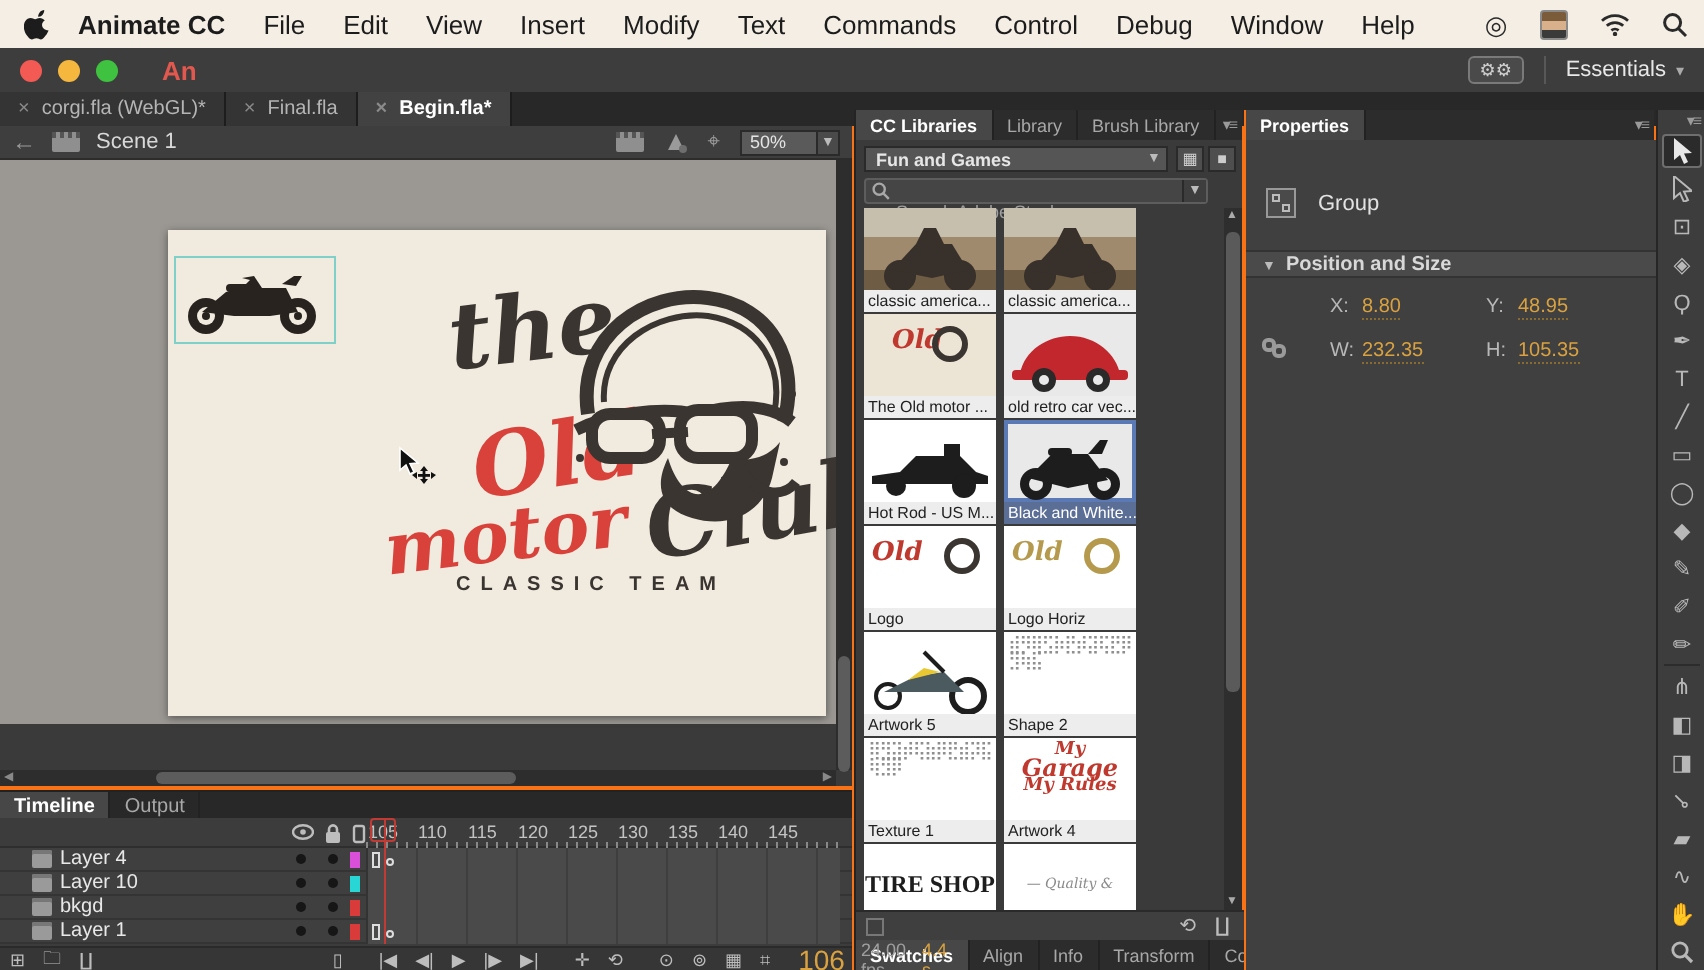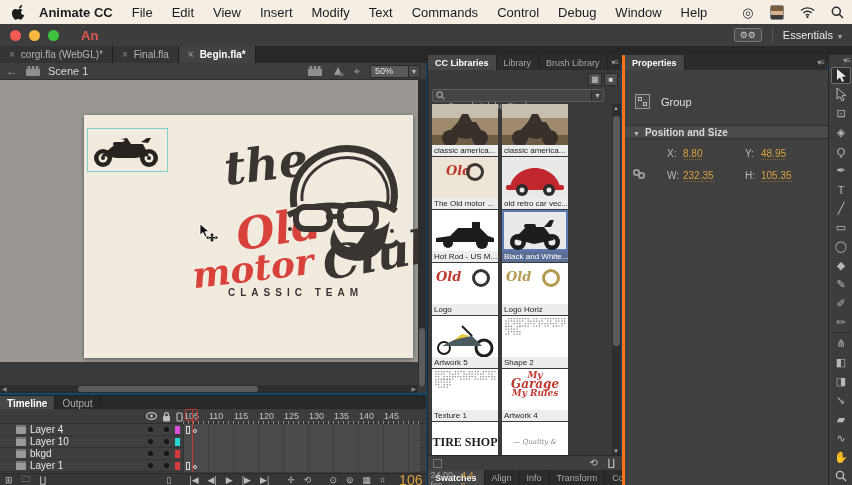--- a/index.html
+++ b/index.html
@@ -1,18 +1,18 @@
 <!DOCTYPE html>
 <html><head>
 <meta charset="utf-8">
 <style>
   * { margin:0; padding:0; box-sizing:border-box; }
   html,body { width:852px; height:485px; overflow:hidden; }
   body { font-family:"Liberation Sans", sans-serif; background:#333; }
-  #app { position:relative; width:852px; height:485px; background:#0c4a6e; }
+  #app { position:relative; width:852px; height:485px; background:#f97316; }
   .abs { position:absolute; }
 
   
   #menubar { left:0; top:0; width:852px; height:24px; background:#f4eee4; display:flex; align-items:center; padding:0 12px; gap:0; color:#1c1c1c; font-size:13px; }
   #menubar .apple { width:16px; margin-right:14px; display:flex; align-items:center; }
   #menubar .mitem { margin-right:19px; white-space:nowrap; }
   #menubar .mitem.bold { font-weight:bold; }
   #menubar .spacer { flex:1; }
   #menubar .ricon { margin-left:16px; display:flex; align-items:center; color:#2a2a2a; font-size:13px; }
   .avatar-ico { width:14px; height:15px; border-radius:2px; background:linear-gradient(180deg,#7a5b3a 0 36%, #d9b08c 36% 70%, #3a3a3a 70% 100%); border:1px solid #8a8a8a; }
@@ -99,21 +99,21 @@
   .mini-skull { position:absolute; right:8px; top:6px; width:18px; height:18px; border:3px solid #3b3531; border-radius:50%; }
   #lib-vscroll { position:absolute; right:0; top:49px; width:9px; height:351px; background:#2e2e2e; }
   #lib-vscroll .thumb { position:absolute; left:1px; top:12px; width:7px; height:230px; background:#5a5a5a; border-radius:3px; }
   #lib-vscroll .arr { position:absolute; left:1px; color:#aaa; font-size:6px; }
   #lib-footer { position:absolute; left:0; top:400px; width:194px; height:15px; background:#3f3f3f; border-top:1px solid #2a2a2a; }
   #lib-footer .chk { position:absolute; left:5px; top:3px; width:9px; height:9px; border:1px solid #777; }
   #lib-footer .fic { position:absolute; top:1px; color:#bdbdbd; font-size:10px; }
   #lib-bottomtabs { position:absolute; left:0; top:415px; width:194px; height:15px; background:#2c2c2c; display:flex; }
 
   
-  #properties { left:622px; top:55px; width:205px; height:430px; background:#404040; border-left:3px solid #f97316; }
+  #properties { left:622px; top:55px; width:205px; height:430px; background:#404040; border-left:1px solid #f97316; }
   #prop-body { position:absolute; left:0; top:15px; width:205px; height:415px; background:#404040; }
   #group-icon { position:absolute; left:10px; top:24px; width:15px; height:15px; border:1px solid #999; background:#4a4a4a; }
   #group-icon i { position:absolute; width:4px; height:4px; border:1px solid #bbb; }
   #group-label { position:absolute; left:36px; top:26px; color:#e2e2e2; font-size:11px; }
   #prop-section { position:absolute; left:0; top:55px; width:205px; height:14px; background:#4a4a4a; border-top:1px solid #333; border-bottom:1px solid #333; color:#d8d8d8; font-size:10px; font-weight:bold; line-height:14px; padding-left:8px; }
   #prop-section .tri { font-size:7px; color:#bbb; margin-right:5px; }
   .prop-lab { position:absolute; color:#b8b8b8; font-size:10px; }
   .prop-val { position:absolute; color:#d9a13f; font-size:10px; border-bottom:1px dotted #8a6b2f; }
   #link-icon { position:absolute; left:8px; top:99px; width:13px; height:11px; }
   #link-icon i { position:absolute; width:7px; height:7px; border:2px solid #9a9a9a; border-radius:3px; }
@@ -315,20 +315,24 @@
   </div>
 
   <div class="abs" id="libraries">
     <div class="paneltabs">
       <span class="ptab active">CC Libraries</span>
       <span class="ptab">Library</span>
       <span class="ptab">Brush Library</span>
     </div>
     <span class="pmenu">▾≡</span>
 
+    <div id="lib-collection">
+      <span class="val">Fun and Games</span>
+      <span class="dd">▼</span>
+    </div>
     <span class="lib-viewbtn" style="left:160px;">▦</span>
     <span class="lib-viewbtn" style="left:176px;">■</span>
 
     <div id="lib-search">
       <span class="mag">
         <svg width="9" height="9" viewBox="0 0 9 9">
             <circle cx="3.6" cy="3.6" r="2.8" fill="none" stroke="#a8a8a8" stroke-width="1.2"></circle>
             <line x1="5.8" y1="5.8" x2="8.4" y2="8.4" stroke="#a8a8a8" stroke-width="1.2"></line>
           </svg>
       </span>

